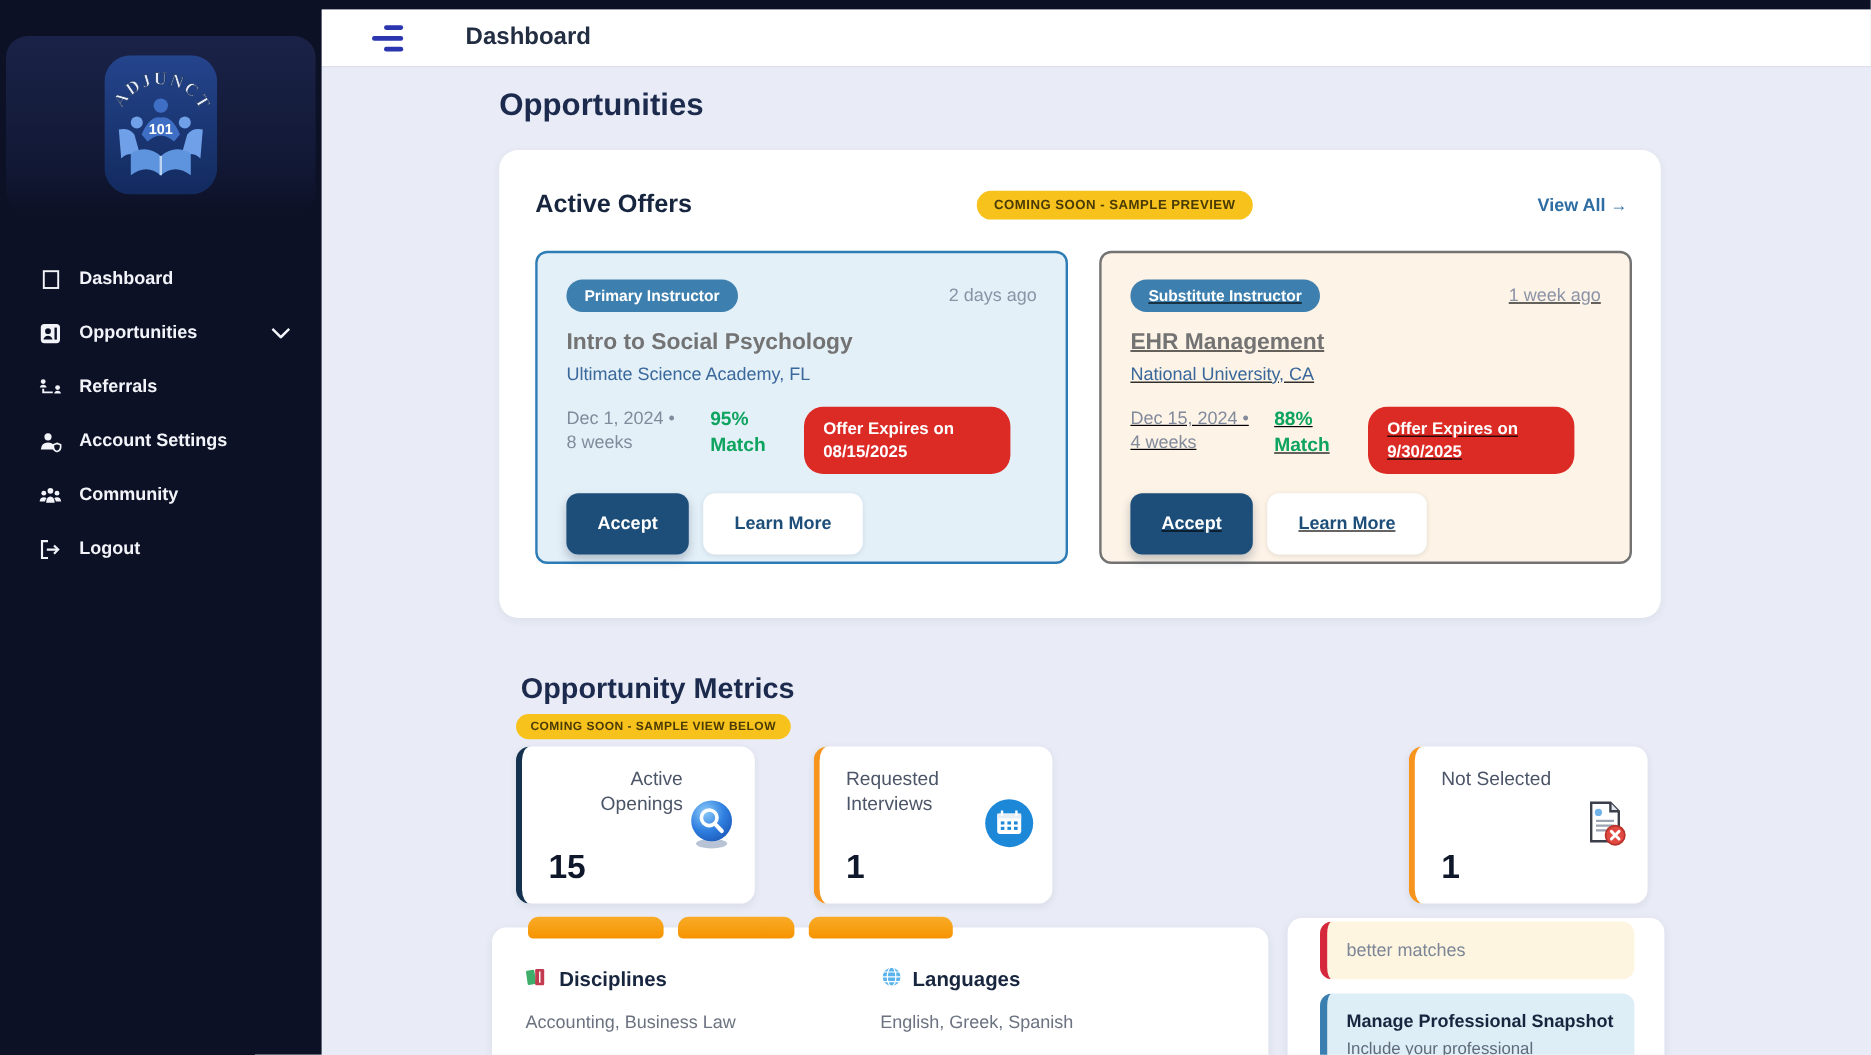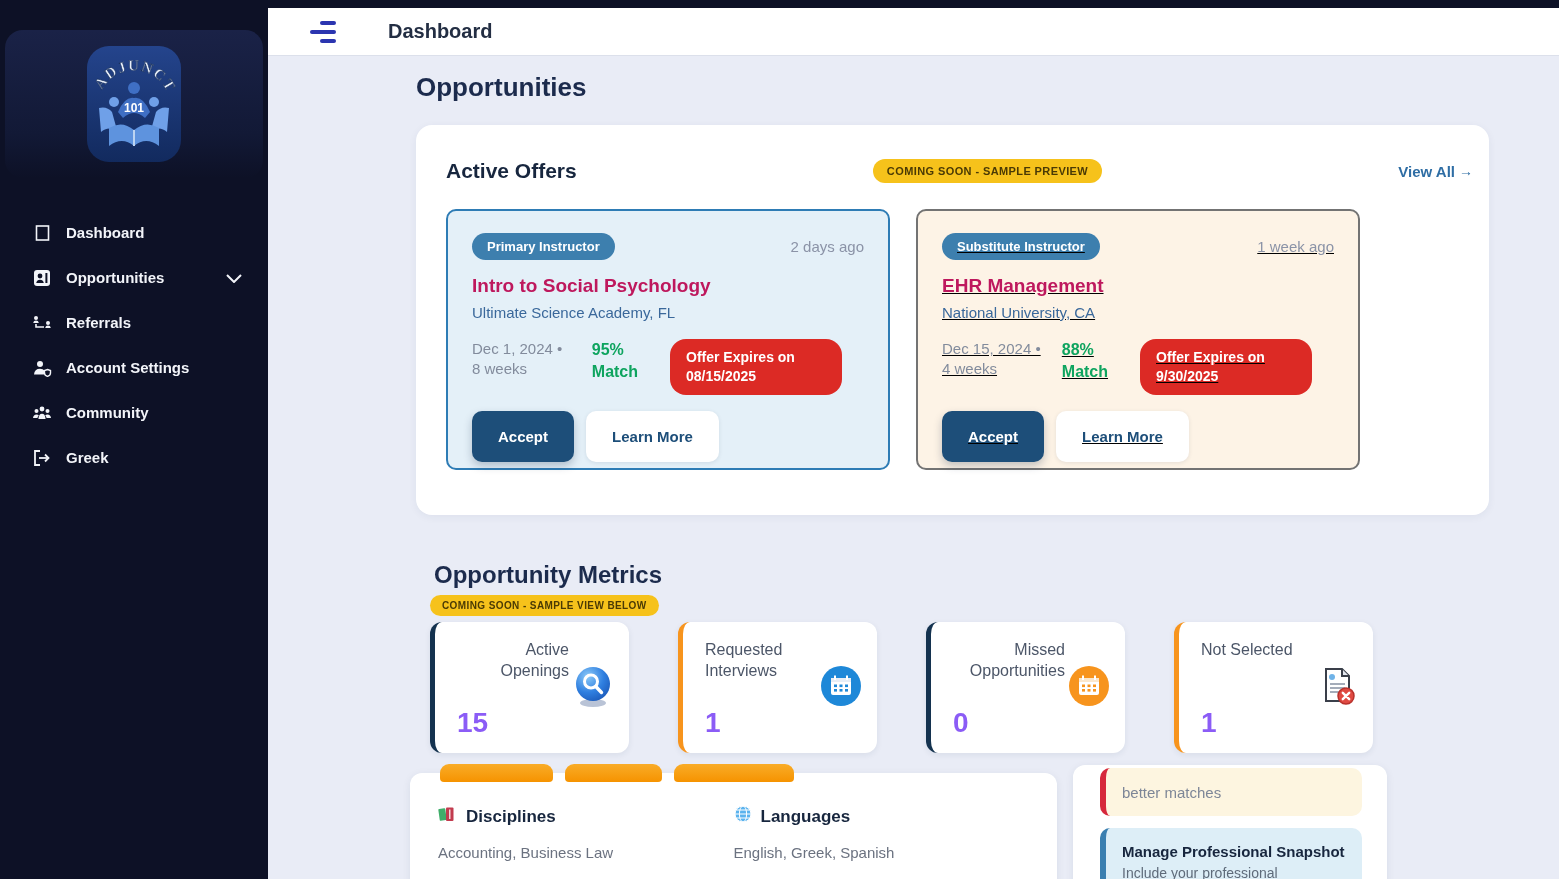--- a/index.html
+++ b/index.html
@@ -26,36 +26,36 @@
   .nav { margin-top:32px; }
   .nav-item { display:flex; align-items:center; gap:14px; padding:0 26px 0 32px; height:45px;
               color:#f2f4f9; font-size:15px; font-weight:700; cursor:pointer; }
   .nav-item .ni-icon { width:20px; display:flex; justify-content:center; }
   .nav-item .chev { margin-left:auto; }
 
   
   .page-title { position:absolute; left:416px; top:72px; font-size:26px; font-weight:700; color:#1c2b4d; }
 
   
-  .offers-card { position:absolute; left:416px; top:125px; width:1073px; height:390px; background:#fff;
-                 border-radius:16px; box-shadow:0 2px 8px rgba(30,45,80,.06); padding:26px 16px 0 30px; }
+  .offers-card { position:absolute; left:416px; top:125px; width:968px; height:390px; background:#fff;
+                 border-radius:16px; box-shadow:0 2px 8px rgba(30,45,80,.06); padding:26px 28px 0 30px; }
   .offers-head { display:flex; align-items:center; justify-content:space-between; height:40px; }
   .offers-title { font-size:21px; font-weight:700; color:#17263e; }
   .pill-yellow { background:#f6c21b; color:#4a3a05; font-size:11px; font-weight:700; letter-spacing:.4px;
                  padding:6px 14px; border-radius:12px; white-space:nowrap; }
   .view-all { color:#2e6da4; font-size:15px; font-weight:700; cursor:pointer; display:flex; align-items:center; gap:4px; }
   .view-all .arr { font-size:14px; }
   .offers-row { display:flex; gap:26px; margin-top:18px; }
   .offer { width:444px; height:261px; border-radius:10px; padding:22px 24px; position:relative; }
   .offer.blue   { background:#e4f0f8; border:2px solid #2e7cb5; }
   .offer.orange { background:#fdf3e6; border:2px solid #737373;text-decoration:underline; }
   .offer-top { display:flex; align-items:center; justify-content:space-between; }
   .role-pill { background:#3d7fae; color:#fff; font-size:13px; font-weight:700; padding:6px 15px; border-radius:14px; }
   .posted { color:#8b93a7; font-size:15px; }
-  .offer-title { margin-top:15px; font-size:19px; font-weight:700; color:#be185d; }
+  .offer-title { margin-top:15px; font-size:19px; font-weight:700; color:#737373; }
   .offer-org { margin-top:7px; font-size:15px; font-weight:500; color:#3a689b; }
   .offer-info { display:flex; align-items:flex-start; gap:20px; margin-top:18px; }
   .offer-date { width:120px; color:#828b9c; font-size:15px; line-height:1.35; }
   .offer-match { color:#0ea45f; font-size:16px; font-weight:700; line-height:1.35; width:70px; }
   .expires-pill { background:#dc2a25; color:#fff; font-size:14px; font-weight:700; line-height:1.35;
                   padding:9px 16px; border-radius:16px; margin-left:auto; margin-right:22px; min-width:172px; }
   .offer-actions { display:flex; gap:12px; margin-top:16px; }
   .btn-accept { background:#1d4e79; color:#fff; font-size:15px; font-weight:700; border:none; border-radius:10px;
                 padding:17px 26px; cursor:pointer; box-shadow:0 4px 8px rgba(15,40,70,.25); font-family:inherit; }
   .btn-learn  { background:#fff; color:#1d4e79; font-size:15px; font-weight:700; border:none; border-radius:10px;
@@ -64,21 +64,21 @@
   
   .metrics-title { position:absolute; left:434px; top:561px; font-size:24px; font-weight:700; color:#1c2b4d; }
   .metrics-pill { position:absolute; left:430px; top:595px; background:#f6c21b; color:#4a3a05; font-size:10px;
                   font-weight:700; letter-spacing:.4px; padding:5px 12px; border-radius:11px; }
   .metric { position:absolute; top:622px; width:199px; height:131px; background:#fff; border-radius:12px;
             box-shadow:0 2px 6px rgba(30,45,80,.08); padding:18px 14px 14px 22px; }
   .metric.accent-navy   { border-left:5px solid #14324f;text-align:right; }
   .metric.accent-orange { border-left:5px solid #f7941d; }
   .m-label { width:112px; color:#4c5668; font-size:16px; line-height:1.3; }
   .m-icon { position:absolute; right:14px; top:42px; width:44px; height:44px; }
-  .m-value { position:absolute; left:22px; bottom:14px; font-size:28px; font-weight:800; color:#8b5cf6; }
+  .m-value { position:absolute; left:22px; bottom:14px; font-size:28px; font-weight:800; color:#0f172a; }
 
   
   .profile-card { position:absolute; left:410px; top:773px; width:647px; height:140px; background:#fff;
                   border-radius:12px; box-shadow:0 2px 8px rgba(30,45,80,.08); }
   .tab-nub { position:absolute; top:-9px; height:18px; border-radius:9px 9px 4px 4px;
              background:linear-gradient(180deg,#f9ac28 0%,#f69300 100%); cursor:pointer; }
   .tab-nub.t1 { left:30px;  width:113px; }
   .tab-nub.t2 { left:155px; width:97px; }
   .tab-nub.t3 { left:264px; width:120px; }
   .pc-cols { display:flex; padding:32px 28px 0 28px; }
@@ -208,21 +208,21 @@
       </div>
 
       <div class="nav-item">
         <span class="ni-icon">
           <svg width="18" height="16" viewBox="0 0 18 16">
               <path d="M7 1 L2 1 L2 15 L7 15" fill="none" stroke="#f2f4f9" stroke-width="1.8"></path>
               <line x1="6" y1="8" x2="15" y2="8" stroke="#f2f4f9" stroke-width="1.8"></line>
               <polyline points="12,4.5 15.5,8 12,11.5" fill="none" stroke="#f2f4f9" stroke-width="1.8"></polyline>
             </svg>
         </span>
-        <span>Greek</span>
+        <span>Logout</span>
       </div>
     </nav>
   </aside>
 
   <h1 class="page-title">Opportunities</h1>
 
   <section class="offers-card">
     <div class="offers-head">
       <div class="offers-title">Active Offers</div>
       <div class="pill-yellow">COMING SOON - SAMPLE PREVIEW</div>
@@ -323,41 +323,20 @@
             <rect x="26" y="20.5" width="3" height="2.6"></rect>
           <rect x="15" y="25" width="3" height="2.6"></rect>
             <rect x="20.5" y="25" width="3" height="2.6"></rect>
             <rect x="26" y="25" width="3" height="2.6"></rect>
         </g>
       </svg>
     </div>
     <div class="m-value">1</div>
   </div>
 
-  <div class="metric accent-navy" style="left:926px">
-    <div class="m-label">Missed Opportunities</div>
-    <div class="m-icon">
-      <svg width="44" height="44" viewBox="0 0 44 44">
-        <circle cx="22" cy="22" r="20" fill="#f7941d"></circle>
-        <rect x="12" y="14" width="20" height="17" rx="2" fill="#ffffff"></rect>
-        <rect x="12" y="14" width="20" height="4" fill="#fbe7cc"></rect>
-        <line x1="16" y1="11.5" x2="16" y2="16" stroke="#ffffff" stroke-width="2"></line>
-        <line x1="28" y1="11.5" x2="28" y2="16" stroke="#ffffff" stroke-width="2"></line>
-        <g fill="#f7941d">
-          <rect x="15" y="20.5" width="3" height="2.6"></rect>
-            <rect x="20.5" y="20.5" width="3" height="2.6"></rect>
-            <rect x="26" y="20.5" width="3" height="2.6"></rect>
-          <rect x="15" y="25" width="3" height="2.6"></rect>
-            <rect x="20.5" y="25" width="3" height="2.6"></rect>
-            <rect x="26" y="25" width="3" height="2.6"></rect>
-        </g>
-      </svg>
-    </div>
-    <div class="m-value">0</div>
-  </div>
 
   <div class="metric accent-orange" style="left:1174px">
     <div class="m-label">Not Selected</div>
     <div class="m-icon">
       <svg width="44" height="44" viewBox="0 0 44 44">
         <path d="M11 5 L27 5 L34 12 L34 37 L11 37 Z" fill="#ffffff" stroke="#3a3f4a" stroke-width="2"></path>
         <path d="M27 5 L27 12 L34 12" fill="#e3e7ee" stroke="#3a3f4a" stroke-width="2"></path>
         <circle cx="17" cy="13" r="3" fill="#6fb3e8"></circle>
         <g stroke="#9aa3b2" stroke-width="1.8">
           <line x1="15" y1="20" x2="30" y2="20"></line>

